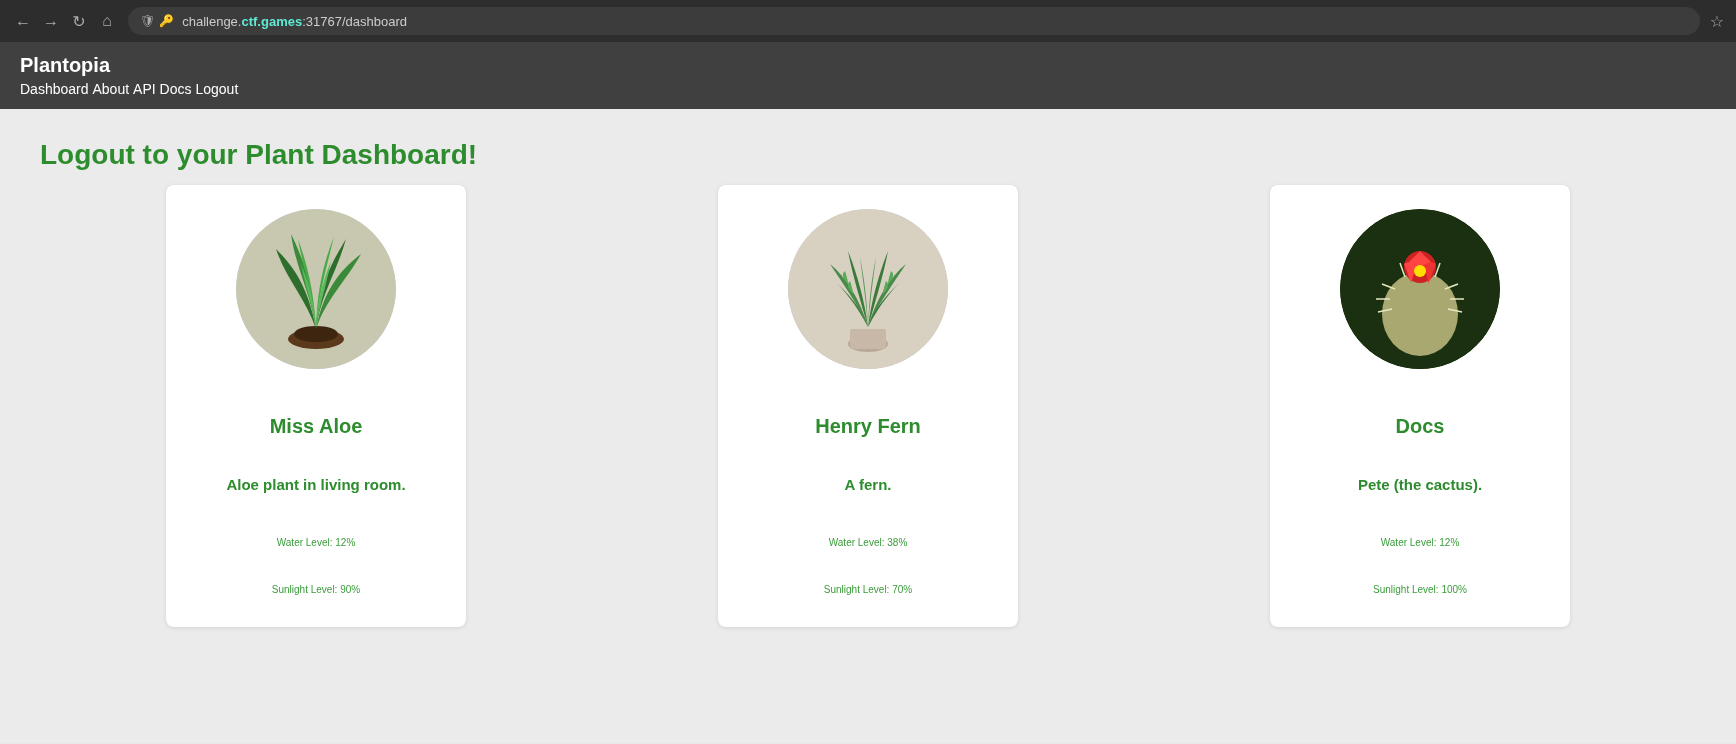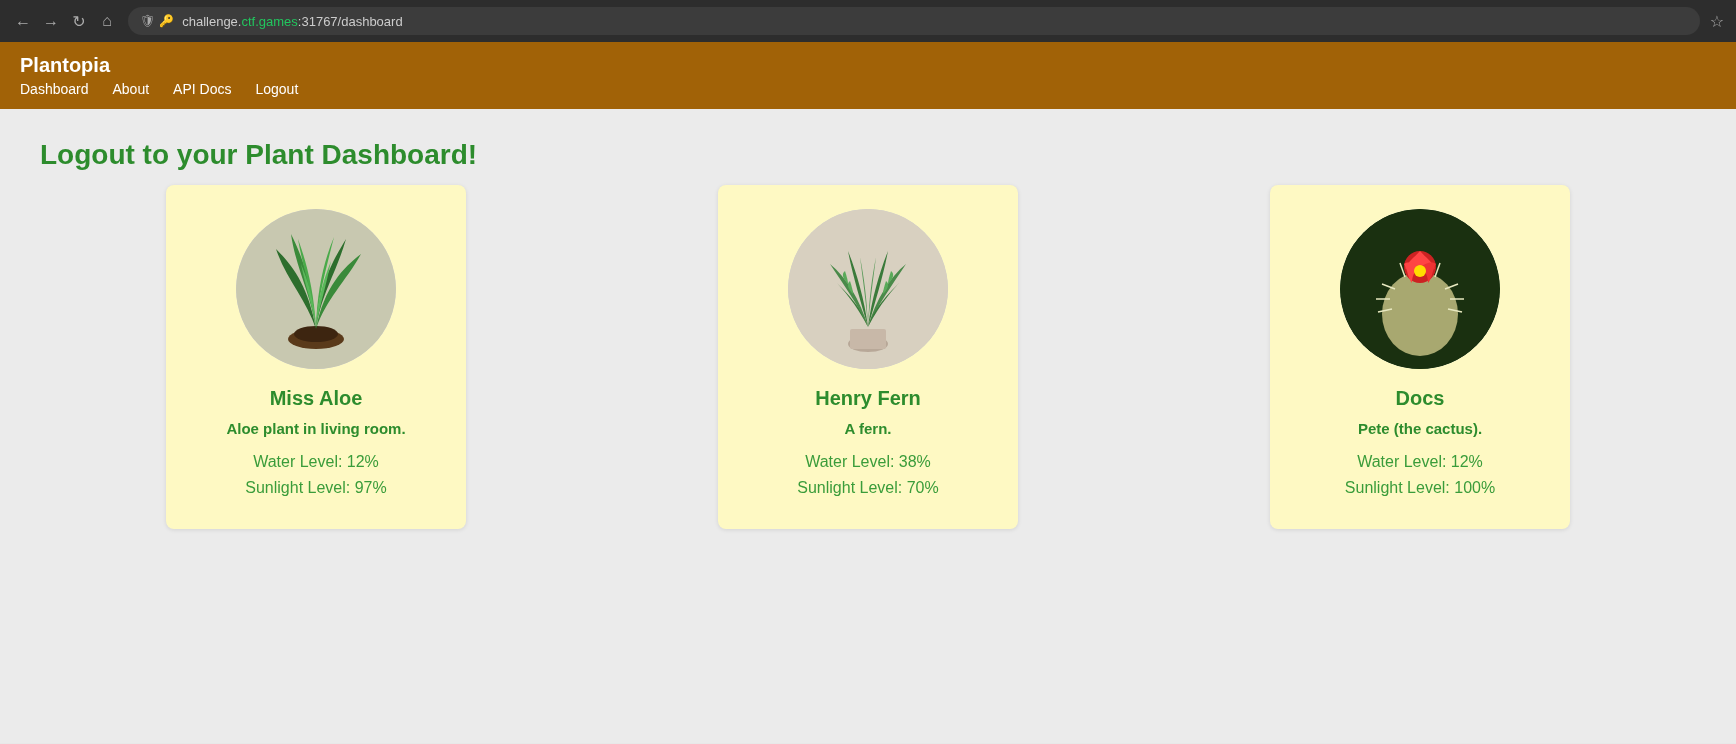--- a/index.html
+++ b/index.html
@@ -56,44 +56,44 @@
       color: #aaa;
       font-size: 12px;
     }
 
     .address-text {
       color: #ccc;
       font-size: 13px;
       flex: 1;
     }
 
-    .address-text span { color: #22c55e; font-weight: normal; }
+    .address-text span { color: #5eead4; font-weight: bold; }
 
     .star-icon {
       color: #aaa;
       font-size: 16px;
       cursor: pointer;
     }
 
     
     .app-navbar {
-      background: #a16207;
+      background: #404040;
       padding: 12px 20px;
     }
 
     .app-brand {
       color: white;
       font-size: 20px;
       font-weight: bold;
       margin-bottom: 4px;
     }
 
     .app-nav-links {
       display: flex;
-      gap: 24px;
+      gap: 4px;
       text-align: right;
     }
 
     .app-nav-links a {
       color: white;
       text-decoration: none;
       font-size: 14px;
     }
 
     
@@ -119,28 +119,29 @@
 
     .plants-grid {
       display: flex;
       gap: 0;
       justify-content: space-around;
       align-items: flex-start;
       flex-wrap: nowrap;
     }
 
     .plant-card {
-      background: #fef9c3;
+      background: #ffffff;
       border-radius: 8px;
       padding: 24px 28px;
       width: 300px;
       display: flex;
       flex-direction: column;
       align-items: center;
       box-shadow: 0 1px 4px rgba(0,0,0,0.1);
+      gap: 28px;
     }
 
     .plant-image-circle {
       width: 160px;
       height: 160px;
       border-radius: 50%;
       overflow: hidden;
       margin-bottom: 18px;
       background: #ccc;
       display: flex;
@@ -160,21 +161,21 @@
     .plant-description {
       color: #2d8c2d;
       font-size: 15px;
       font-weight: bold;
       text-align: left;
       margin-bottom: 16px;
     }
 
     .plant-stat {
       color: #3a9c3a;
-      font-size: 16px;
+      font-size: 10px;
       margin-bottom: 8px;
       text-align: center;
     }
   </style>
 </head>
 <body>
 
 <div class="browser-chrome">
   <div class="browser-nav-buttons">
     <div class="nav-btn">←</div>
@@ -224,21 +225,21 @@
           <path d="M80,120 C78,88 68,65 62,30 C70,52 78,80 80,120" fill="#4aaa4a"></path>
           <path d="M80,120 C82,88 90,60 98,28 C88,52 81,80 80,120" fill="#4aaa4a"></path>
 
           <path d="M80,118 C76,95 70,80 65,55 C72,72 78,90 80,118" fill="#5ab85a"></path>
           <path d="M80,118 C84,95 90,78 95,52 C88,70 82,88 80,118" fill="#5ab85a"></path>
         </svg>
       </div>
       <div class="plant-name">Miss Aloe</div>
       <div class="plant-description">Aloe plant in living room.</div>
       <div class="plant-stat">Water Level: 12%</div>
-      <div class="plant-stat">Sunlight Level: 97%</div>
+      <div class="plant-stat">Sunlight Level: 90%</div>
     </div>
 
     <div class="plant-card">
       <div class="plant-image-circle">
         <svg width="160" height="160" viewBox="0 0 160 160" xmlns="http://www.w3.org/2000/svg">
           <circle cx="80" cy="80" r="80" fill="#d8d0c0"></circle>
 
           <ellipse cx="80" cy="135" rx="20" ry="8" fill="#b8a898"></ellipse>
           <rect x="62" y="120" width="36" height="20" fill="#c8b8a8" rx="2"></rect>
 

